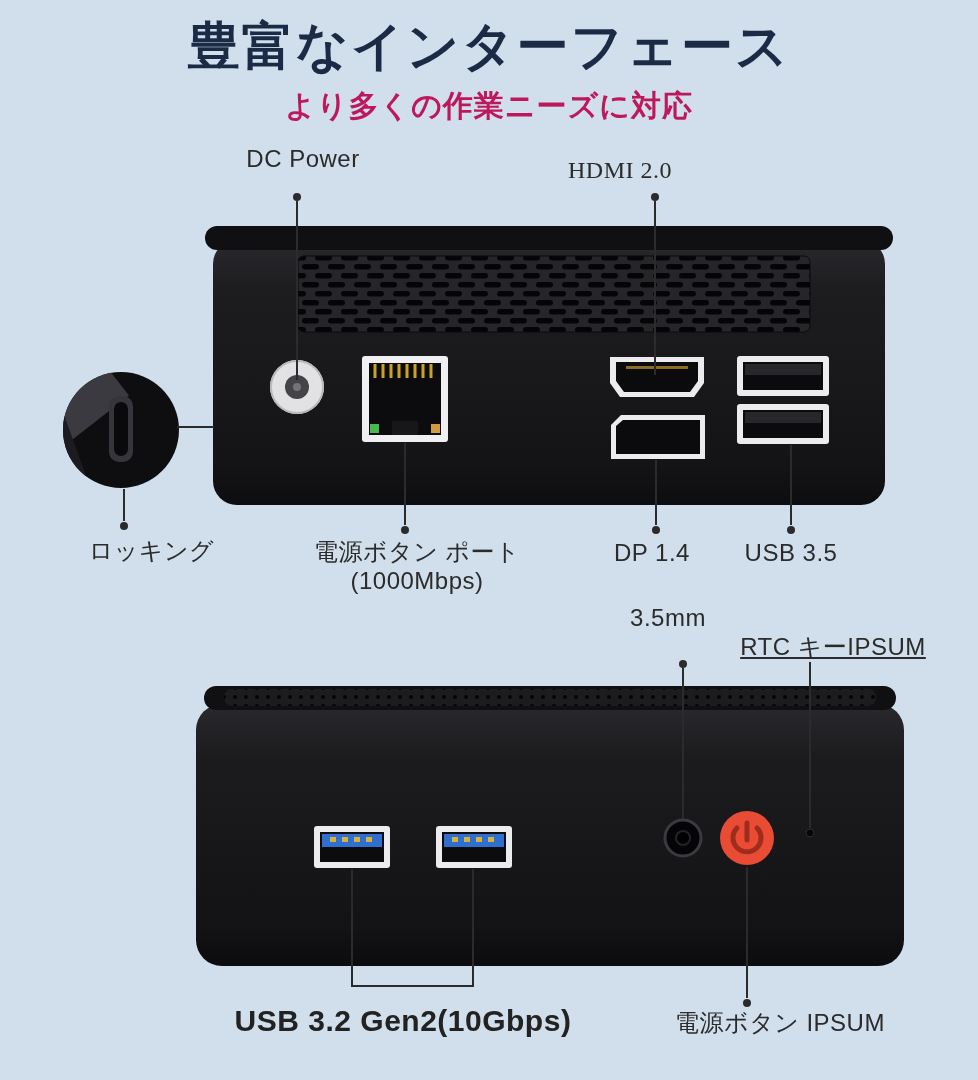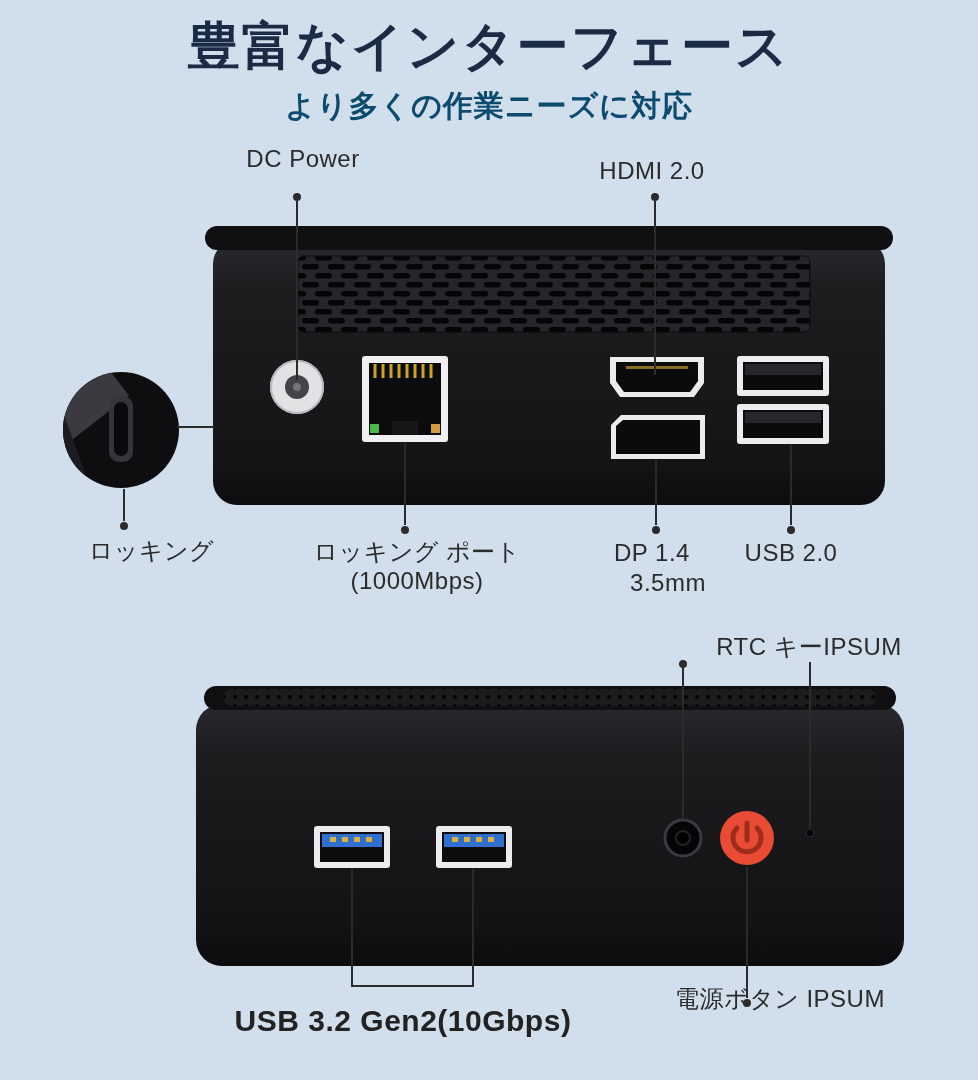--- a/index.html
+++ b/index.html
@@ -7,21 +7,21 @@
     position:relative;width:978px;height:1080px;background:#d0dfeb;
     overflow:hidden;font-family:"Liberation Sans",sans-serif;margin:0 auto;border-radius:15px;
   }
   .layer{position:absolute;left:0;top:0;pointer-events:none;}
   .title{
     position:absolute;left:0;top:12px;width:978px;text-align:center;
     font-size:52px;font-weight:700;color:#1c2b45;letter-spacing:2px;
   }
   .subtitle{
     position:absolute;left:0;top:86px;width:978px;text-align:center;
-    font-size:30px;font-weight:700;color:#0c4a6e;letter-spacing:1px;
+    font-size:30px;font-weight:700;color:#be185d;letter-spacing:1px;
   }
   .label{
     position:absolute;text-align:center;font-size:24px;color:#2b2b2b;
     letter-spacing:0.5px;line-height:29px;
   }
   .label .line{display:block;}
   .label.big{font-size:30px;color:#222;font-weight:bold;}
 </style>
 </head>
 <body>
@@ -203,36 +203,36 @@
       <circle cx="747" cy="1003" r="4" stroke="none"></circle>
 
       <line x1="352" y1="869" x2="352" y2="986"></line>
       <line x1="473" y1="869" x2="473" y2="986"></line>
       <line x1="351" y1="986" x2="474" y2="986"></line>
     </g>
   </svg>
 
   <div class="label" style="left:223px;top:144px;width:160px;">DC Power</div>
 
-  <div class="label" style="left:572px;top:156px;width:160px;">HDMI 2.0</div>
+  <div class="label" style="left:540px;top:156px;width:160px;font-family:Liberation Serif, serif;">HDMI 2.0</div>
 
   <div class="label" style="left:54px;top:536px;width:160px;text-align:right;">ロッキング</div>
 
   <div class="label" style="left:277px;top:537px;width:280px;">
-    <span class="line">ロッキング ポート</span>
+    <span class="line">電源ボタン ポート</span>
     <span class="line">(1000Mbps)</span>
   </div>
 
   <div class="label" style="left:572px;top:538px;width:160px;">DP 1.4</div>
 
-  <div class="label" style="left:711px;top:538px;width:160px;">USB 2.0</div>
-
-  <div class="label" style="left:548px;top:568px;width:240px;">
+  <div class="label" style="left:711px;top:538px;width:160px;">USB 3.5</div>
+
+  <div class="label" style="left:548px;top:603px;width:240px;">
     <span class="line">3.5mm</span>
   </div>
 
-  <div class="label" style="left:689px;top:632px;width:240px;">RTC キーIPSUM</div>
+  <div class="label" style="left:713px;top:632px;width:240px;text-decoration:underline;">RTC キーIPSUM</div>
 
   <div class="label big" style="left:233px;top:1006px;width:340px;">USB 3.2 Gen2(10Gbps)</div>
 
-  <div class="label" style="left:640px;top:984px;width:280px;text-align:center;">電源ボタン IPSUM</div>
+  <div class="label" style="left:640px;top:1008px;width:280px;text-align:center;">電源ボタン IPSUM</div>
 
 </div>
 
 </body></html>

